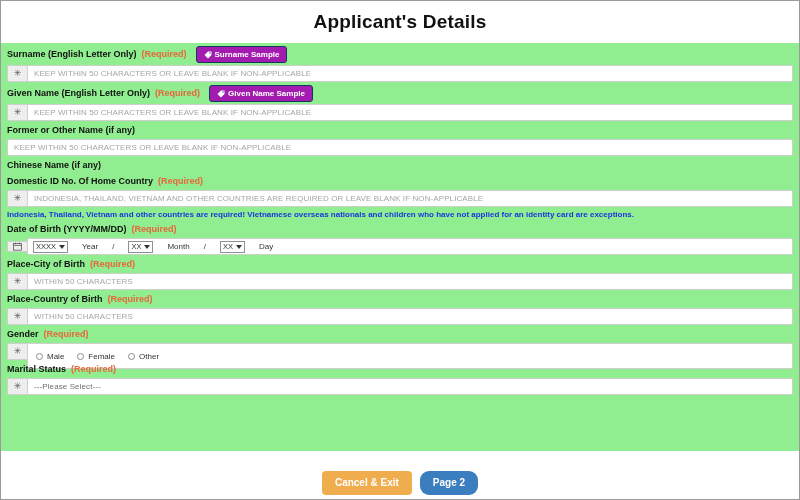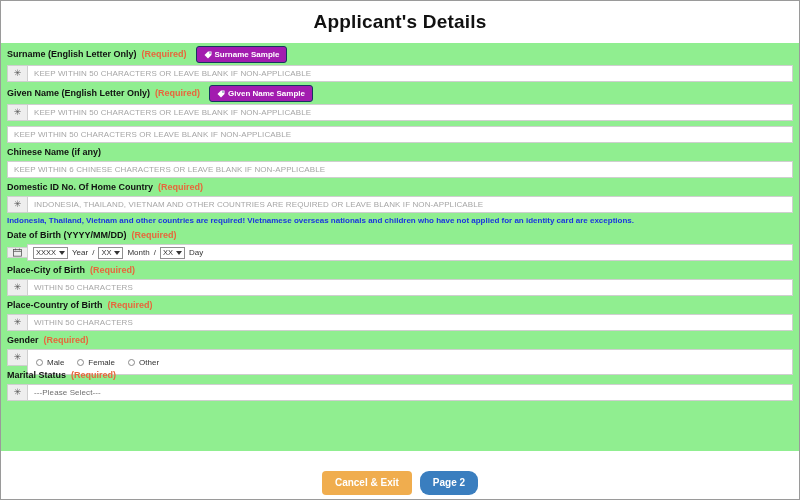--- a/index.html
+++ b/index.html
@@ -52,21 +52,21 @@
   .note{font-size:8px;color:#1a35e0;font-weight:bold;margin-top:2px;line-height:11px;}
 
   
   .date-line{display:flex;align-items:center;gap:0;margin-top:2px;height:17px;}
   .cal-addon{
     width:20px;flex:0 0 20px;background:#eeeeee;border:1px solid #cfcfcf;border-right:none;
     display:flex;align-items:center;justify-content:center;box-sizing:border-box;
   }
   .date-fields{
     flex:1 1 auto;background:#fff;border:1px solid #cfcfcf;box-sizing:border-box;height:17px;
-    display:flex;align-items:center;gap:4px;padding:0 5px;font-size:8px;color:#333;
+    display:flex;align-items:center;gap:14px;padding:0 5px;font-size:8px;color:#333;
   }
   .minisel{
     border:1px solid #8f8f8f;background:#fff;height:12px;display:inline-flex;align-items:center;
     padding:0 2px;font-size:7.5px;color:#333;gap:3px;box-sizing:border-box;
   }
   .caret{width:0;height:0;border-left:3px solid transparent;border-right:3px solid transparent;border-top:4px solid #333;}
   .dsep{font-size:8px;color:#333;}
 
   
   .radio-line{
@@ -130,31 +130,31 @@
           <span>Given Name Sample</span>
         </span>
       </div>
       <div class="igroup">
         <div class="addon">✳</div>
         <div class="inp">KEEP WITHIN 50 CHARACTERS OR LEAVE BLANK IF NON-APPLICABLE</div>
       </div>
     </div>
 
     <div class="row">
+      <div class="lbl">
+        <span>Former or Other Name (if any)</span>
+      </div>
       <div class="igroup">
         <div class="inp plain">KEEP WITHIN 50 CHARACTERS OR LEAVE BLANK IF NON-APPLICABLE</div>
       </div>
     </div>
 
     <div class="row">
       <div class="lbl">
         <span>Chinese Name (if any)</span>
-      </div>
-      <div class="igroup">
-        <div class="inp plain">KEEP WITHIN 6 CHINESE CHARACTERS OR LEAVE BLANK IF NON-APPLICABLE</div>
       </div>
     </div>
 
     <div class="row">
       <div class="lbl">
         <span>Domestic ID No. Of Home Country</span>
         <span class="req">(Required)</span>
       </div>
       <div class="igroup">
         <div class="addon">✳</div>

